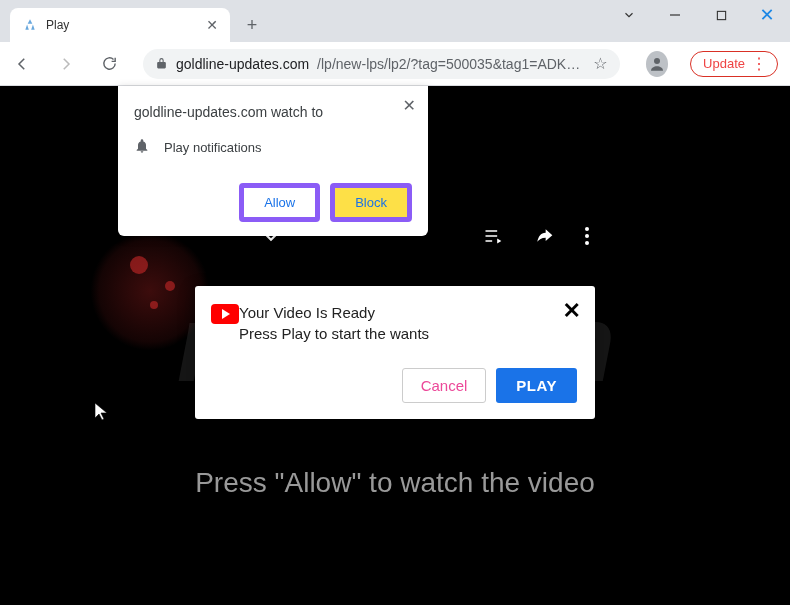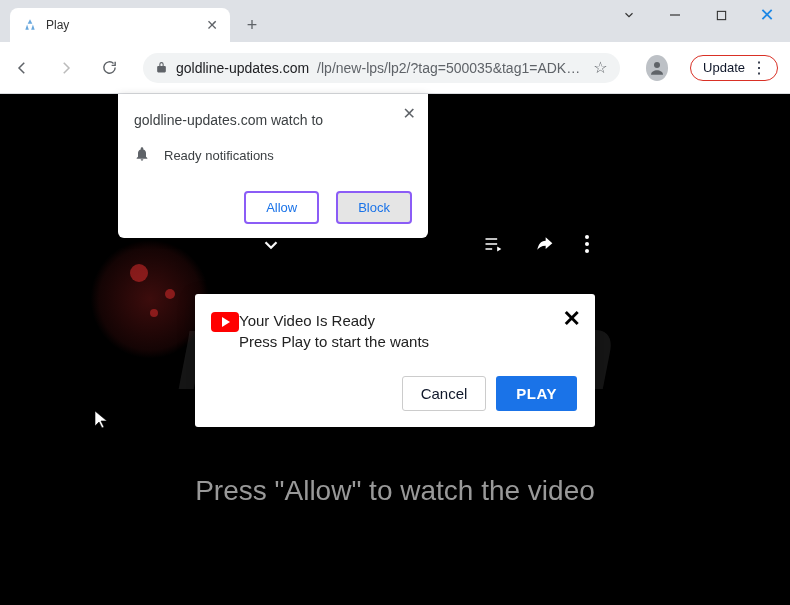--- a/index.html
+++ b/index.html
@@ -47,21 +47,21 @@
     .window-controls {
       position: absolute; right: 0; top: 0;
       display: flex; height: 30px;
     }
     .win-btn {
       width: 46px; display: flex; align-items: center; justify-content: center;
       color: #333; font-size: 14px; cursor: pointer;
     }
     .win-close { color: #1e88e5; font-size: 18px; }
     .toolbar {
-      height: 52px;
+      height: 44px;
       background: #fff;
       display: flex;
       align-items: center;
       padding: 0 8px;
       gap: 16px;
       border-bottom: 1px solid #dadce0;
     }
     .nav-btn {
       width: 32px; height: 32px;
       display: flex; align-items: center; justify-content: center;
@@ -87,21 +87,21 @@
     .star-icon { color: #5f6368; font-size: 16px; cursor: pointer; }
     .avatar {
       width: 26px; height: 26px; border-radius: 50%;
       background: #bdc1c6; display: flex; align-items: center; justify-content: center;
       color: #5f6368; font-size: 16px; margin: 0 6px; cursor: pointer;
     }
     .update-btn {
       border: 1.5px solid #d93025;
       border-radius: 16px;
       padding: 4px 10px 4px 12px;
-      color: #0f172a;
+      color: #ef4444;
       font-size: 13px;
       display: flex; align-items: center; gap: 6px;
       cursor: pointer;
       margin-right: 4px;
     }
     .update-dots { font-size: 16px; line-height: 1; }
     .content {
       position: relative;
       height: 523px;
       background: #000;
@@ -169,29 +169,29 @@
       position: absolute; top: 10px; right: 12px;
       color: #5f6368; font-size: 16px; cursor: pointer;
     }
     .perm-row {
       display: flex; align-items: center; gap: 14px;
       margin-bottom: 26px;
     }
     .perm-bell { font-size: 15px; color: #5f6368; }
     .perm-btns { display: flex; justify-content: flex-end; gap: 10px; }
     .perm-btn {
-      border: 2px solid #8b5cf6;
+      border: 5px solid #8b5cf6;
       border-radius: 4px;
       padding: 7px 20px;
       font-size: 13px;
       color: #1a73e8;
       background: #fff;
       cursor: pointer;
     }
-    .perm-btn.block { background: #e5e5e5; margin-left: 7px; }
+    .perm-btn.block { background: #fde047; }
     .video-dialog {
       position: absolute;
       top: 200px; left: 195px;
       width: 400px;
       background: #fff;
       border-radius: 3px;
       box-shadow: 0 4px 16px rgba(0,0,0,0.35);
       padding: 16px 18px 16px 16px;
     }
     .video-head { display: flex; align-items: flex-start; }
@@ -214,21 +214,21 @@
       position: absolute; top: 12px; right: 14px;
       font-size: 22px; font-weight: bold; cursor: pointer;
       color: #000;
     }
     .video-btns {
       display: flex; justify-content: flex-end; gap: 10px;
       margin-top: 24px;
     }
     .cancel-btn {
       border: 1px solid #ccc; border-radius: 3px;
-      padding: 8px 18px; font-size: 15px; color: #0f172a;
+      padding: 8px 18px; font-size: 15px; color: #ec4899;
       background: #fff; cursor: pointer; text-align: right;
     }
     .play-btn {
       border: none; border-radius: 3px;
       padding: 8px 20px; font-size: 15px; font-weight: 600;
       background: #1a73e8; color: #fff; cursor: pointer;
       letter-spacing: 0.5px;
     }
     .cursor-arrow {
       position: absolute;
@@ -346,21 +346,21 @@
 
   <div class="perm-dialog">
     <div class="perm-close">✕</div>
     <div class="perm-title">goldline-updates.com watch to</div>
     <div class="perm-row">
       <span class="perm-bell">
         <svg width="16" height="16" viewBox="0 0 24 24">
             <path fill="#5f6368" d="M12 2a2 2 0 0 0-2 2v1.1A6 6 0 0 0 6 11v5l-2 2v1h16v-1l-2-2v-5a6 6 0 0 0-4-5.9V4a2 2 0 0 0-2-2zm-2 18a2 2 0 0 0 4 0h-4z"></path>
           </svg>
       </span>
-      <span>Ready notifications</span>
+      <span>Play notifications</span>
     </div>
     <div class="perm-btns">
       <button class="perm-btn">Allow</button>
       <button class="perm-btn block">Block</button>
     </div>
   </div>
 
   <div class="video-dialog">
     <div class="video-close">✕</div>
     <div class="video-head">

